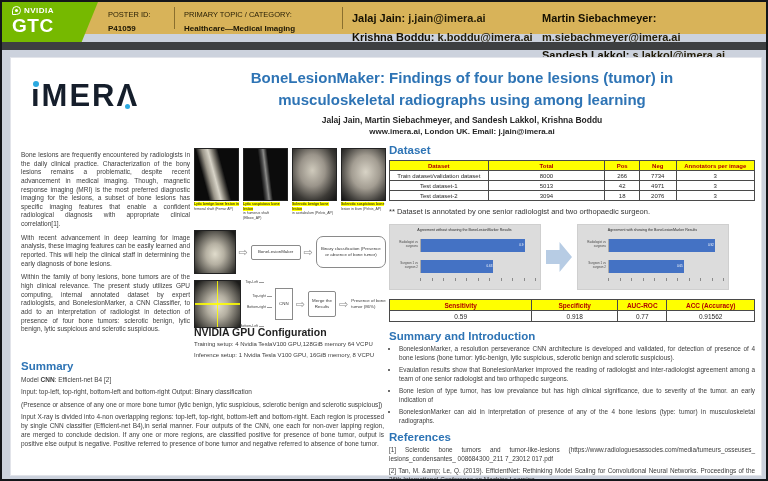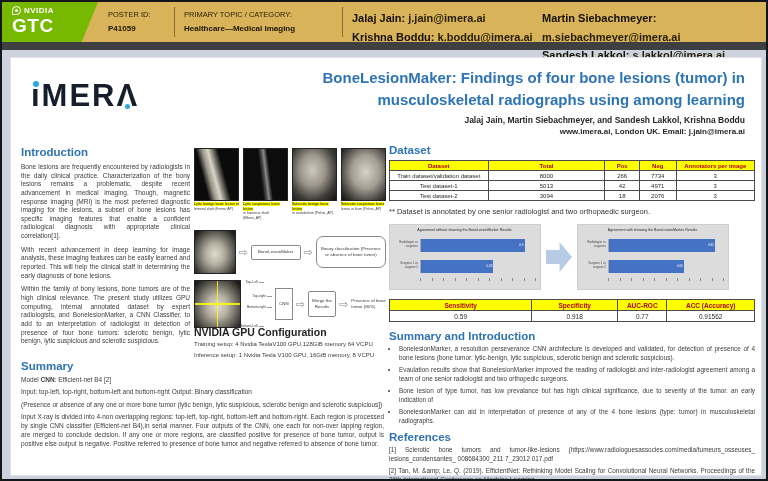--- a/index.html
+++ b/index.html
@@ -1,42 +1,42 @@
 <!DOCTYPE html>
 <html><head>
 <meta charset="utf-8">
 <style>
   * { margin:0; padding:0; box-sizing:border-box; }
   html,body { background:#9aa0ad; }
   body { font-family:"Liberation Sans", sans-serif; }
   .screen { position:relative; width:768px; height:481px; background:#ccd2dd; border:2px solid #14161a; overflow:hidden; margin:0 auto; }
 
   
-  .topbar { position:absolute; left:0; top:0; right:0; height:40px; background:#d8b359; }
+  .topbar { position:absolute; left:0; top:0; right:0; height:32px; background:#d8b359; }
   .darkstrip { position:absolute; left:0; top:40px; right:0; height:8px; background:#3d3f41; }
   .gtc-logo { position:absolute; left:0; top:0; width:96px; height:40px; background:#76b900; clip-path:polygon(0 0,100% 0,83% 100%,0 100%); color:#fff; padding:4px 0 0 10px; }
   .nv-row { display:flex; align-items:center; gap:3px; font-size:8px; font-weight:bold; letter-spacing:.5px; }
   .nv-eye { width:9px; height:9px; border:1.5px solid #fff; border-radius:50% 50% 50% 0; position:relative; }
   .nv-eye::after { content:""; position:absolute; left:2px; top:2px; width:3px; height:3px; background:#fff; border-radius:50%; }
   .gtc-word { font-size:19px; font-weight:800; line-height:1; margin-top:1px; letter-spacing:.5px; }
   .tb-div { position:absolute; top:5px; bottom:5px; width:1px; background:#8a6f2e; }
   .tb-field { position:absolute; top:7px; font-size:7.5px; color:#2a2106; line-height:1.7; }
   .tb-field .val { font-weight:bold; font-size:8px; color:#1c1604; }
   .tb-authors { position:absolute; top:7px; font-size:11px; color:#241d07; line-height:1.7;font-weight:bold; }
   .tb-authors b { color:#151002; }
 
   
   .poster { position:absolute; left:8px; top:55px; width:752px; height:419px; background:#ffffff; border:1px solid #e2e4ea; }
 
   
   .imera { position:absolute; left:20px; top:22px; }
   .imera-word { position:relative; font-size:31px; font-weight:800; letter-spacing:2px; color:#151e2b; line-height:1; }
   .i-dot { position:absolute; left:2px; top:1px; width:6px; height:6px; border-radius:50%; background:#2ba9e0; }
   .a-dot { position:absolute; right:9px; bottom:2px; width:5px; height:5px; border-radius:50%; background:#2ba9e0; }
-  .mast { position:absolute; left:168px; top:9px; width:566px; text-align:right; }
+  .mast { position:absolute; left:168px; top:9px; width:566px; text-align:center; }
   .mast-title { color:#2e74b5; font-size:15px; font-weight:bold; line-height:1.45; }
   .mast-authors { font-size:8.5px; font-weight:bold; color:#262626; margin-top:4px; }
   .mast-contact { font-size:8px; font-weight:bold; color:#262626; margin-top:2px; }
 
   .h1 { color:#2e74b5; font-size:11.5px; font-weight:bold; }
 
   
   .intro { position:absolute; left:10px; top:88px; width:169px; }
   .intro p { font-size:6.5px; line-height:1.33; text-align:justify; color:#3c3c3c; margin-top:5px; }
   .method { position:absolute; left:10px; top:302px; width:363px; }
@@ -163,21 +163,20 @@
     <div class="mast">
       <div class="mast-title">
         <div>BoneLesionMaker: Findings of four bone lesions (tumor) in</div>
         <div>musculoskeletal radiographs using among learning</div>
       </div>
       <div class="mast-authors">Jalaj Jain, Martin Siebachmeyer, and Sandesh Lakkol, Krishna Boddu</div>
       <div class="mast-contact">www.imera.ai, London UK. Email: j.jain@imera.ai</div>
     </div>
 
     <div class="intro">
-      <div class="h1">Introduction</div>
       <p>Bone lesions are frequently encountered by radiologists in the daily clinical practice. Characterization of the bony lesions remains a problematic, despite recent advancement in medical imaging. Though, magnetic response imaging (MRI) is the most preferred diagnostic imaging for the lesions, a subset of bone lesions has specific imaging features that enable a confident radiological diagnosis with appropriate clinical correlation[1].</p>
       <p>With recent advancement in deep learning for image analysis, these imaging features can be easily learned and reported. This will help the clinical staff in determining the early diagnosis of bone lesions.</p>
       <p>Within the family of bony lesions, bone tumors are of the high clinical relevance. The present study utilizes GPU computing, internal annotated dataset by expert radiologists, and BonelesionMarker, a CNN Classifier, to add to an interpretation of radiologist in detection of presence of four bone tumors: sclerotic benign, lytic benign, lytic suspicious and sclerotic suspicious.</p>
     </div>
 
     <div class="method">
       <div class="h1">Summary</div>
       <div class="mline"><span>Model </span><b>CNN</b><span>: Efficient-net B4 [2]</span></div>
       <div class="mline">Input: top-left, top-right, bottom-left and bottom-right Output: Binary classification</div>
       <div class="mline">(Presence or absence of any one or more bone tumor (lytic benign, lytic suspicious, sclerotic benign and sclerotic suspicious])</div>

